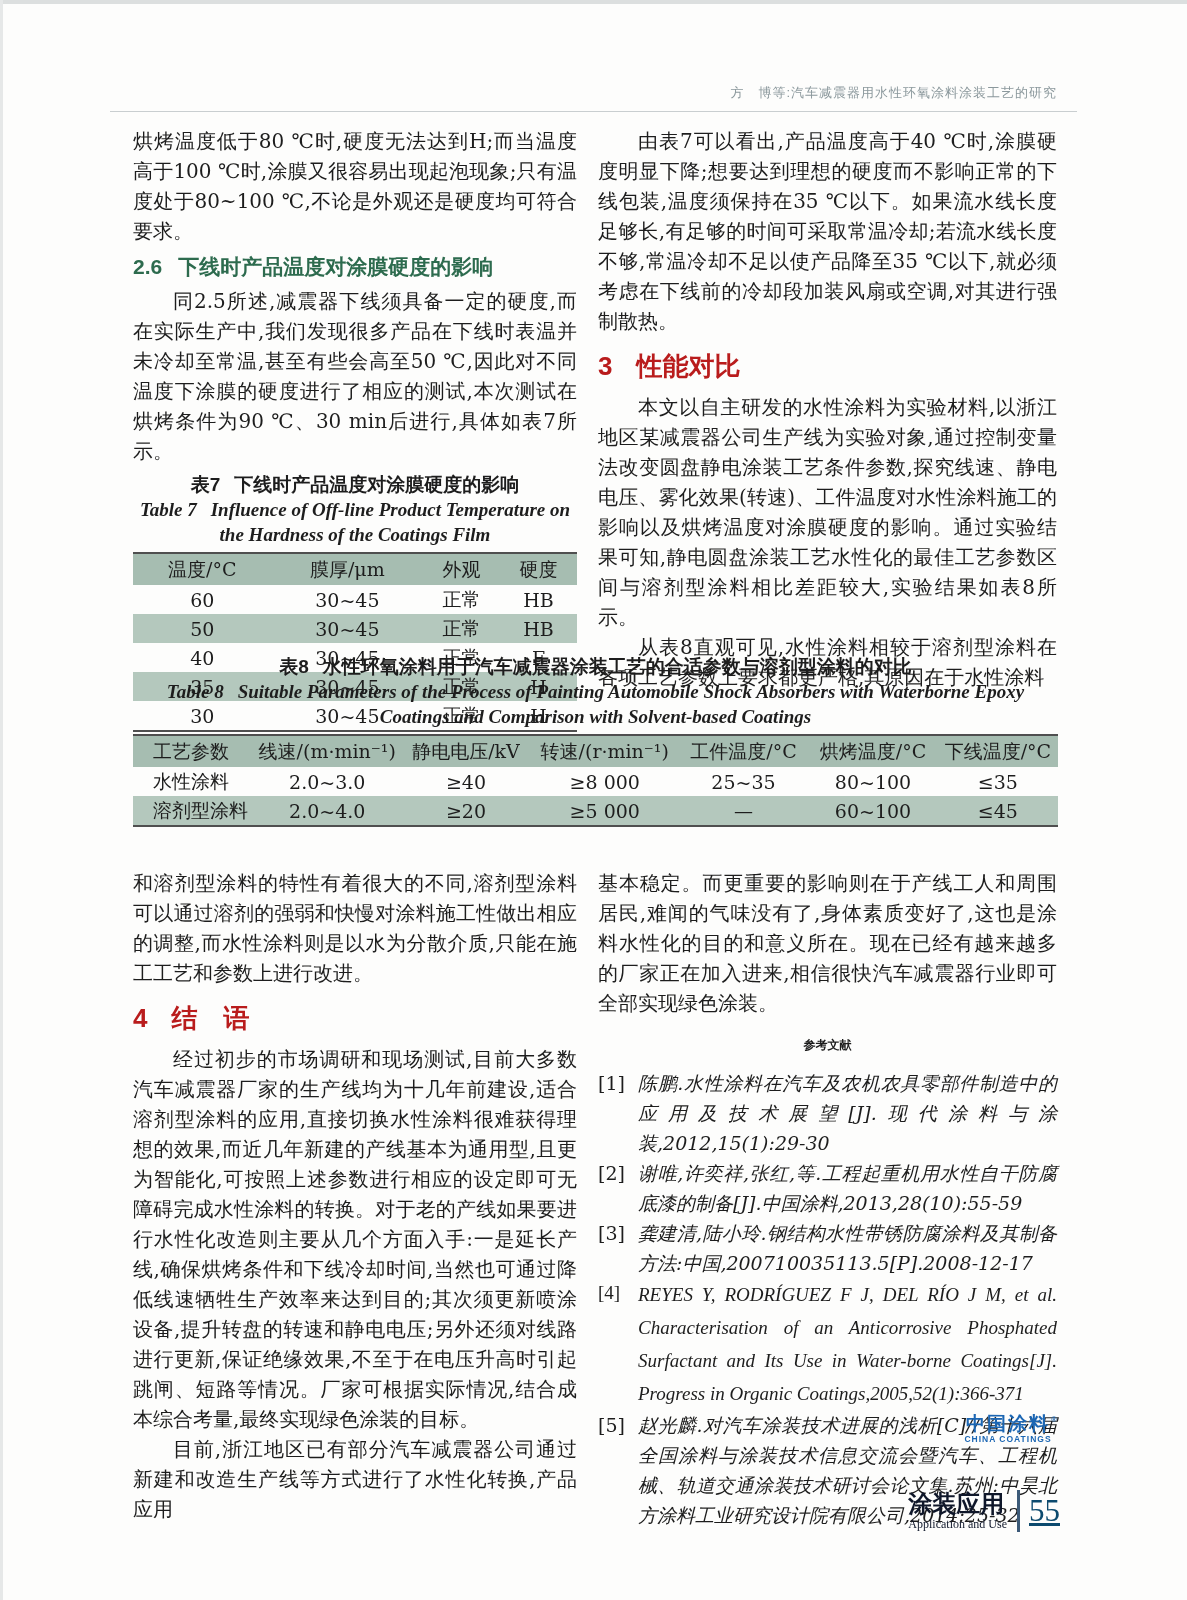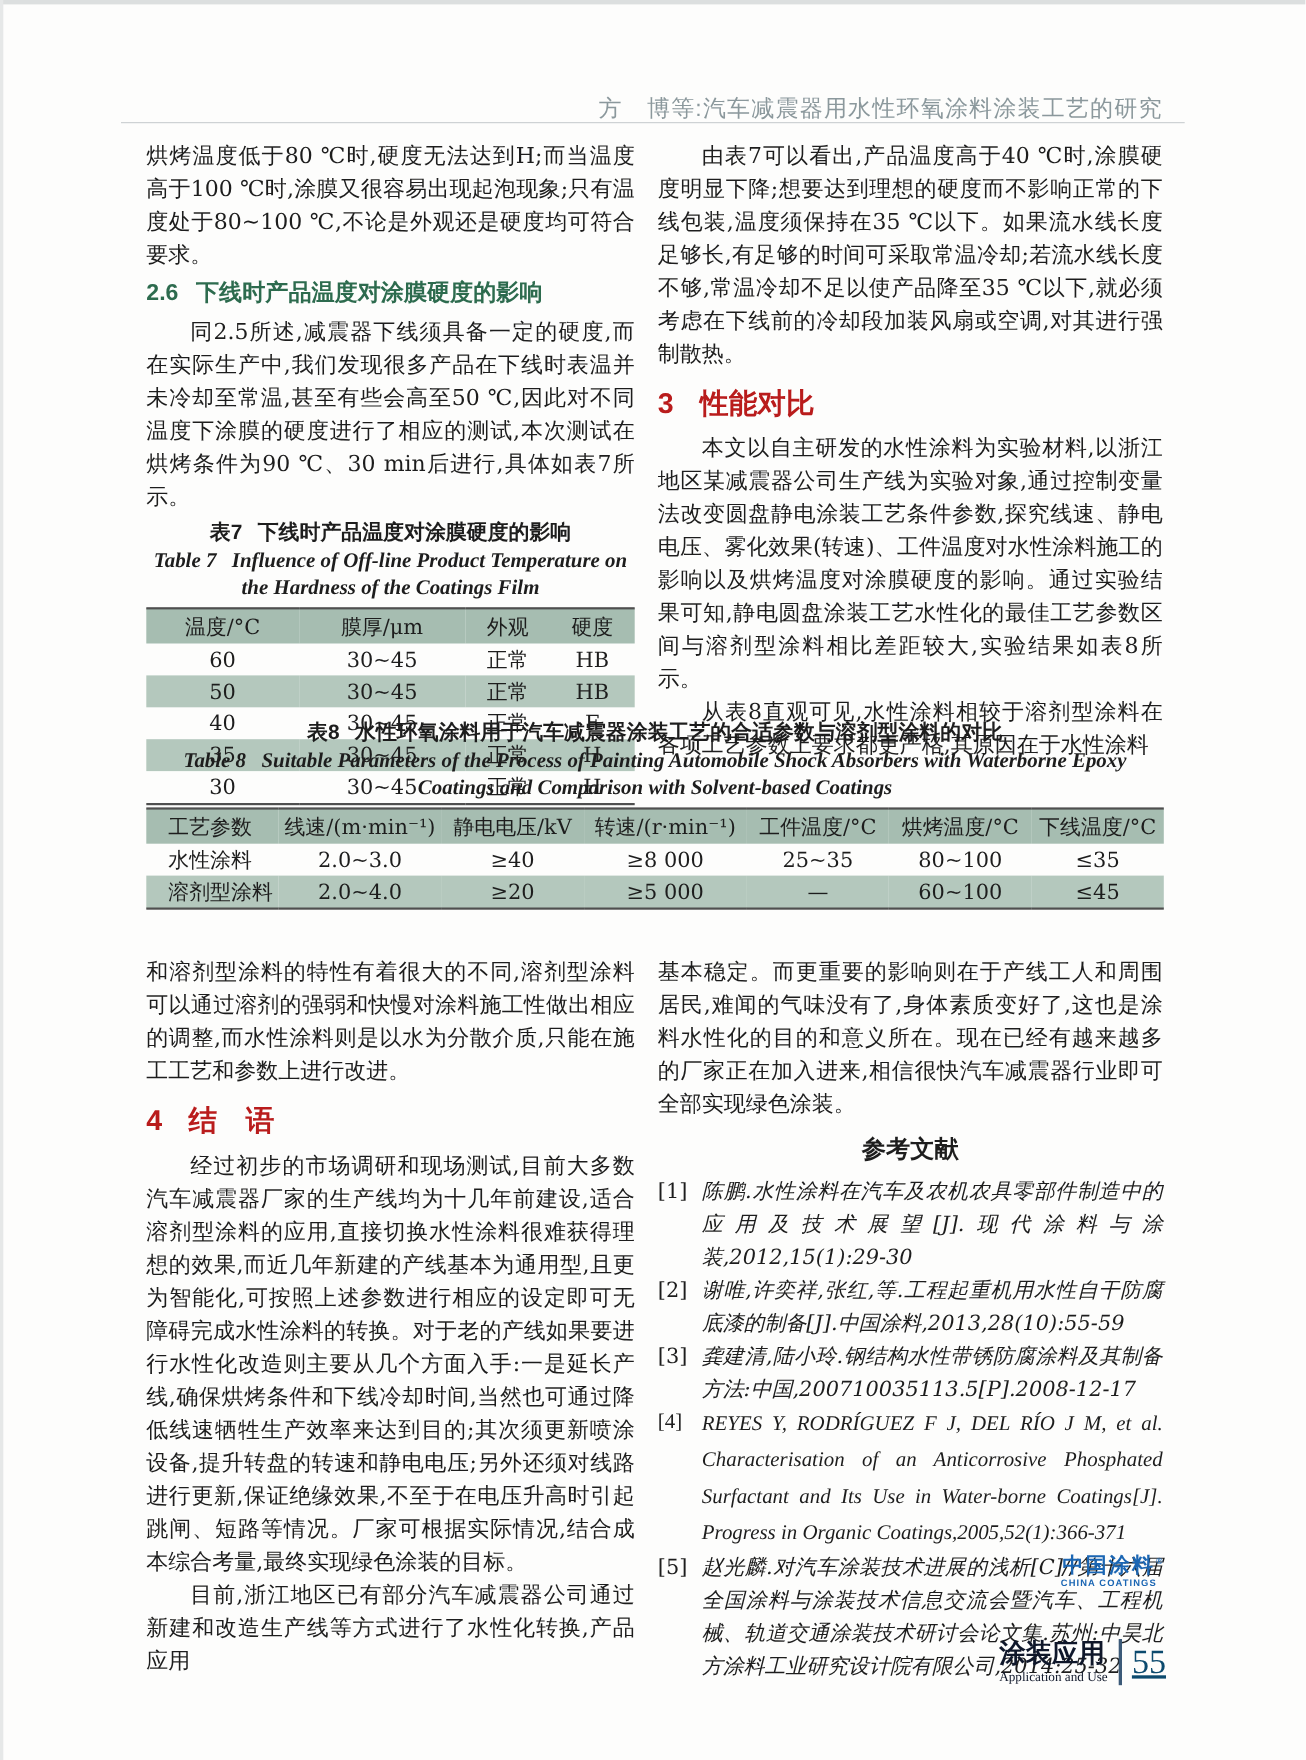--- a/index.html
+++ b/index.html
@@ -5,21 +5,21 @@
   html,body { margin:0; padding:0; background:#ffffff; }
   .page {
     position:relative; width:1187px; height:1600px; background:#fdfdfc;
     font-family:"DejaVu Serif","Liberation Serif",serif; color:#1d1d1d; overflow:hidden;
   }
   .edge-top { position:absolute; top:0; left:0; right:0; height:4px; background:#dcdfdf; }
   .edge-left { position:absolute; top:0; left:0; width:3px; height:100%; background:#e6e8e8; }
 
   .runhead {
     position:absolute; top:84px; right:130px;
-    font-family:"Liberation Sans",sans-serif; font-size:21px; color:#8b989c; letter-spacing:1px;
+    font-family:"Liberation Sans",sans-serif; font-size:13px; color:#8b989c; letter-spacing:1px;
   }
   .runrule { position:absolute; top:111px; left:110px; right:110px; height:1px; background:#c9ced0; }
 
   .col { position:absolute; }
   .col-lt { left:133px; top:126px;  width:444px; }
   .col-rt { left:598px; top:126px;  width:459px; }
   .t8wrap { left:133px; top:648px;  width:925px; }
   .col-lb { left:133px; top:868px;  width:444px; }
   .col-rb { left:598px; top:868px;  width:459px; }
 
@@ -42,21 +42,21 @@
   table.dtable { width:100%; border-collapse:collapse; border-top:2px solid #4f4f4f;
                  border-bottom:2px solid #4f4f4f; }
   .dtable th, .dtable td { font-weight:normal; font-size:19px; height:29px; padding:0 0;
                            text-align:center; }
   .dtable thead tr { background:#a6bdb1; }
   .dtable thead th { height:31px; }
   .dtable tr.shade { background:#b4c8bd; }
   .t8 .cfirst { text-align:left; padding-left:20px; }
 
   .refs-title { text-align:center; font-family:"Liberation Sans",sans-serif; font-weight:bold;
-                font-size:22px; line-height:26px; margin:14px 0 10px; }
+                font-size:12px; line-height:26px; margin:14px 0 10px; }
   .ref { display:flex; font-size:19px; line-height:30px; }
   .ref .marker { width:40px; flex-shrink:0; }
   .ref .rtext { flex:1; text-align:justify;font-style:italic; }
   .ref.en { font-family:"Liberation Serif",serif; }
   .ref.en .rtext { line-height:33px; }
 
   .logo { position:absolute; left:950px; top:1414px; width:116px; text-align:center;
           font-family:"Liberation Sans",sans-serif; color:#1b66b3; }
   .logo-cn { font-weight:bold; font-size:19px; line-height:20px; letter-spacing:2px; position:relative; }
   .logo-cn .reg { position:absolute; top:-4px; font-size:8px; margin-left:1px; }

